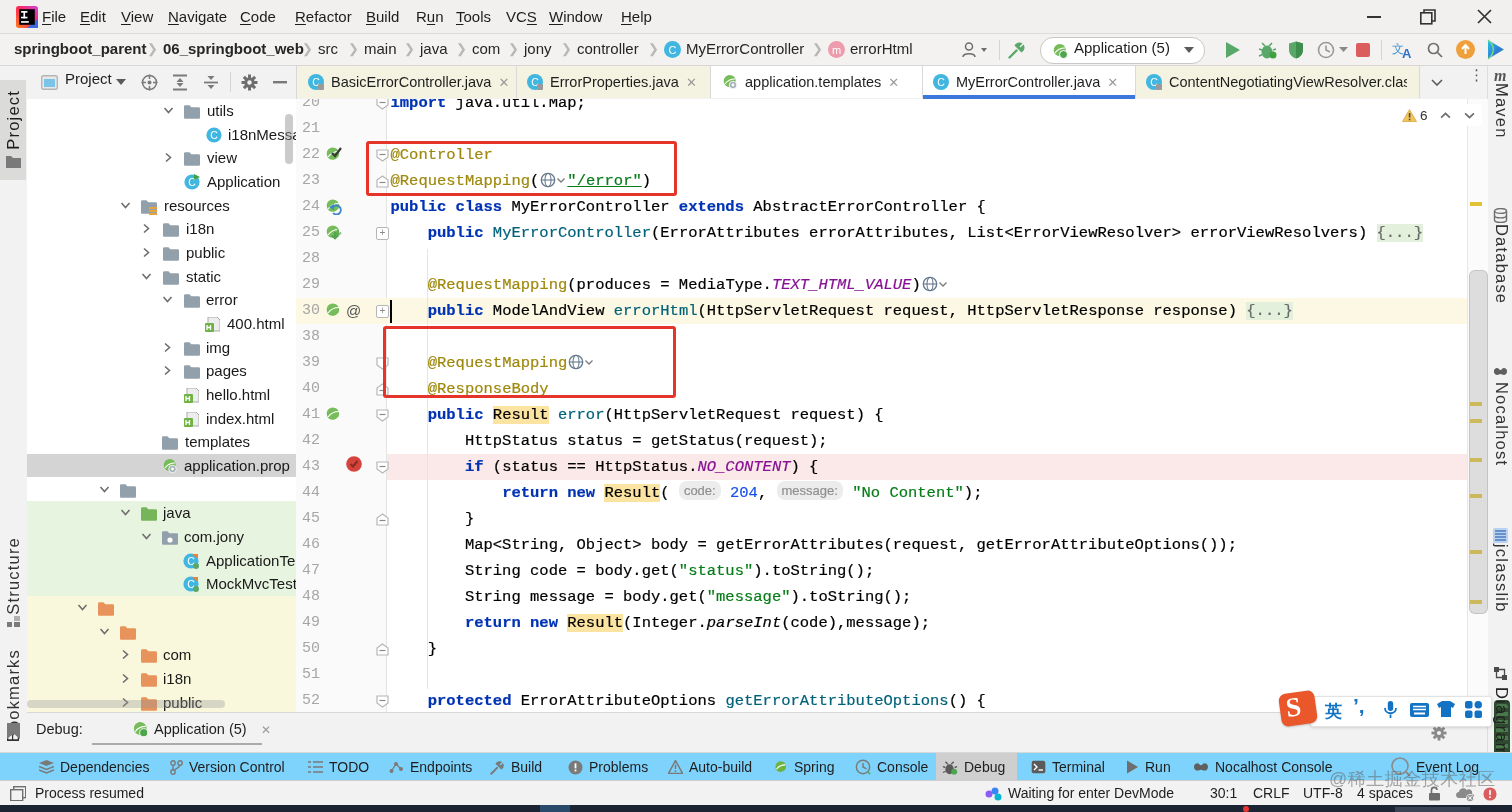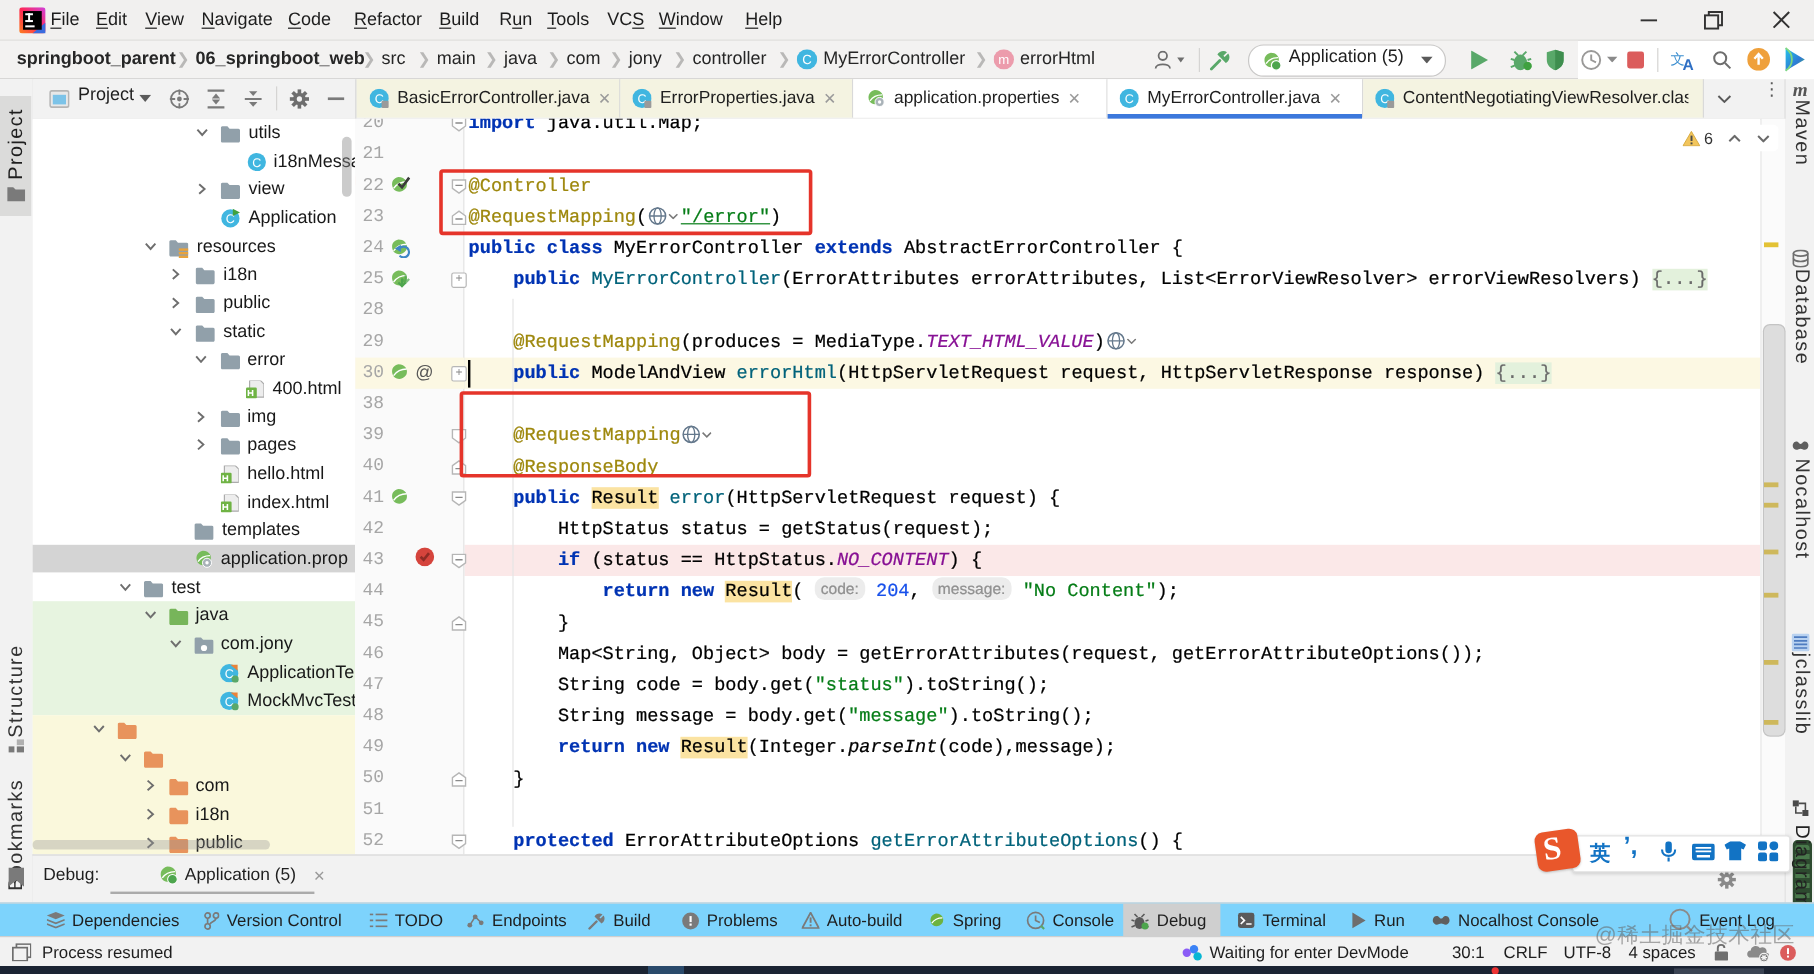--- a/index.html
+++ b/index.html
@@ -3,21 +3,21 @@
 <meta charset="utf-8">
 <style>
   html,body{margin:0;padding:0;}
   body{width:1512px;height:812px;overflow:hidden;font-family:"Liberation Sans",sans-serif;position:relative;background:#fff;}
   .abs{position:absolute;}
   
   #titlebar{left:0;top:0;width:1512px;height:33px;background:#F1F0EF;border-bottom:1px solid #DCDBDA;}
   .menuitem{position:absolute;top:0;height:33px;line-height:33px;font-size:15px;color:#1d1d1d;}
   .menuitem u{text-decoration-thickness:1px;text-underline-offset:2px;}
   #wintitle{position:absolute;top:0;left:668px;width:520px;height:33px;line-height:32px;font-size:15px;color:#4a4a4a;text-align:center;}
-  #toolbar{left:0;top:34px;width:1315px;height:31px;background:#F3F2F1;border-bottom:1px solid #D8D7D6;}
+  #toolbar{left:0;top:34px;width:1512px;height:31px;background:#F3F2F1;border-bottom:1px solid #D8D7D6;}
   .crumb{position:absolute;top:0;height:31px;line-height:30px;font-size:15px;color:#262626;}
   .crumbsep{color:#B9B8B7;font-size:13px;}
   
   #tabrow{left:296px;top:66px;width:1191px;height:33px;background:#F2F2F2;border-bottom:1px solid #DADADA;}
   .tab{position:absolute;top:0;height:32px;border-right:1px solid #D9D9D9;display:flex;align-items:center;font-size:14.5px;color:#1e1e1e;}
   .tab .x{color:#9a9a9a;font-size:13px;margin-left:7px;}
   .ytab{background:#F4F3E1;}
   .wtab{background:#FFFFFF;}
   
   #lstrip{left:0;top:66px;width:27px;height:714px;background:#F2F2F2;border-right:1px solid #DDDDDC;}
@@ -217,21 +217,21 @@
     <span style="margin-left:7px">ErrorProperties.java</span>
       <span class="x">✕</span>
   </div>
   <div class="tab wtab" style="left:415px;width:211px;">
     <svg style="margin-left:10px" width="17" height="16" viewBox="0 0 17 16">
         <path d="M8 1 C14 1 16 6 14 10 C10 15 4 13 3 9 C2 5 4 2 8 1 Z" fill="#77BC5B"></path>
         <path d="M4 10 C6 7 10 5 14 5" stroke="#fff" stroke-width="1.1" fill="none"></path>
         <circle cx="12" cy="11" r="3.8" fill="#A9B2B8" stroke="#fff" stroke-width="0.8"></circle>
         <circle cx="12" cy="11" r="1.4" fill="#fff"></circle>
       </svg>
-    <span style="margin-left:7px">application.properties</span>
+    <span style="margin-left:7px">application.templates</span>
       <span class="x">✕</span>
   </div>
   <div class="tab wtab" style="left:627px;width:212px;">
     <svg style="margin-left:10px" width="16" height="16" viewBox="0 0 16 16">
         <circle cx="8" cy="8" r="8" fill="#40B6E0"></circle>
         <text x="8" y="12" font-size="10.5" font-family="Liberation Sans" fill="#fff" text-anchor="middle">C</text>
       </svg>
     <span style="margin-left:7px">MyErrorController.java</span>
       <span class="x">✕</span>
     <div style="position:absolute;left:0;bottom:-1px;width:100%;height:4px;background:#3C78DC;"></div>
@@ -447,21 +447,20 @@
       <circle cx="11.5" cy="11" r="3.8" fill="#A9B2B8" stroke="#fff" stroke-width="0.8"></circle>
       <circle cx="11.5" cy="11" r="1.4" fill="#fff"></circle>
     </svg>
   <div class="trow" style="left:157px;top:354.9px">application.prop</div>
   <svg class="abs" style="left:72px;top:384.6px" width="11" height="11" viewBox="0 0 11 11">
       <path d="M1.5 3 L5.5 7.5 L9.5 3" stroke="#6e6e6e" stroke-width="1.6" fill="none"></path>
     </svg>
   <svg class="abs" style="left:93px;top:383.6px" width="16" height="16" viewBox="0 0 16 16">
       <path d="M0 2.5 C0 1.8 0.6 1.2 1.3 1.2 L5.5 1.2 L7.3 3.2 L14.7 3.2 C15.4 3.2 16 3.8 16 4.5 L16 13.5 C16 14.2 15.4 14.8 14.7 14.8 L1.3 14.8 C0.6 14.8 0 14.2 0 13.5 Z" fill="#91A0AA"></path>
     </svg>
-  <div class="trow" style="left:116px;top:378.6px">test</div>
   <svg class="abs" style="left:93px;top:408.2px" width="11" height="11" viewBox="0 0 11 11">
       <path d="M1.5 3 L5.5 7.5 L9.5 3" stroke="#6e6e6e" stroke-width="1.6" fill="none"></path>
     </svg>
   <svg class="abs" style="left:114px;top:407.2px" width="16" height="16" viewBox="0 0 16 16">
       <path d="M0 2.5 C0 1.8 0.6 1.2 1.3 1.2 L5.5 1.2 L7.3 3.2 L14.7 3.2 C15.4 3.2 16 3.8 16 4.5 L16 13.5 C16 14.2 15.4 14.8 14.7 14.8 L1.3 14.8 C0.6 14.8 0 14.2 0 13.5 Z" fill="#77B55A"></path>
     </svg>
   <div class="trow" style="left:136px;top:402.2px">java</div>
   <svg class="abs" style="left:114px;top:431.9px" width="11" height="11" viewBox="0 0 11 11">
       <path d="M1.5 3 L5.5 7.5 L9.5 3" stroke="#6e6e6e" stroke-width="1.6" fill="none"></path>
     </svg>

